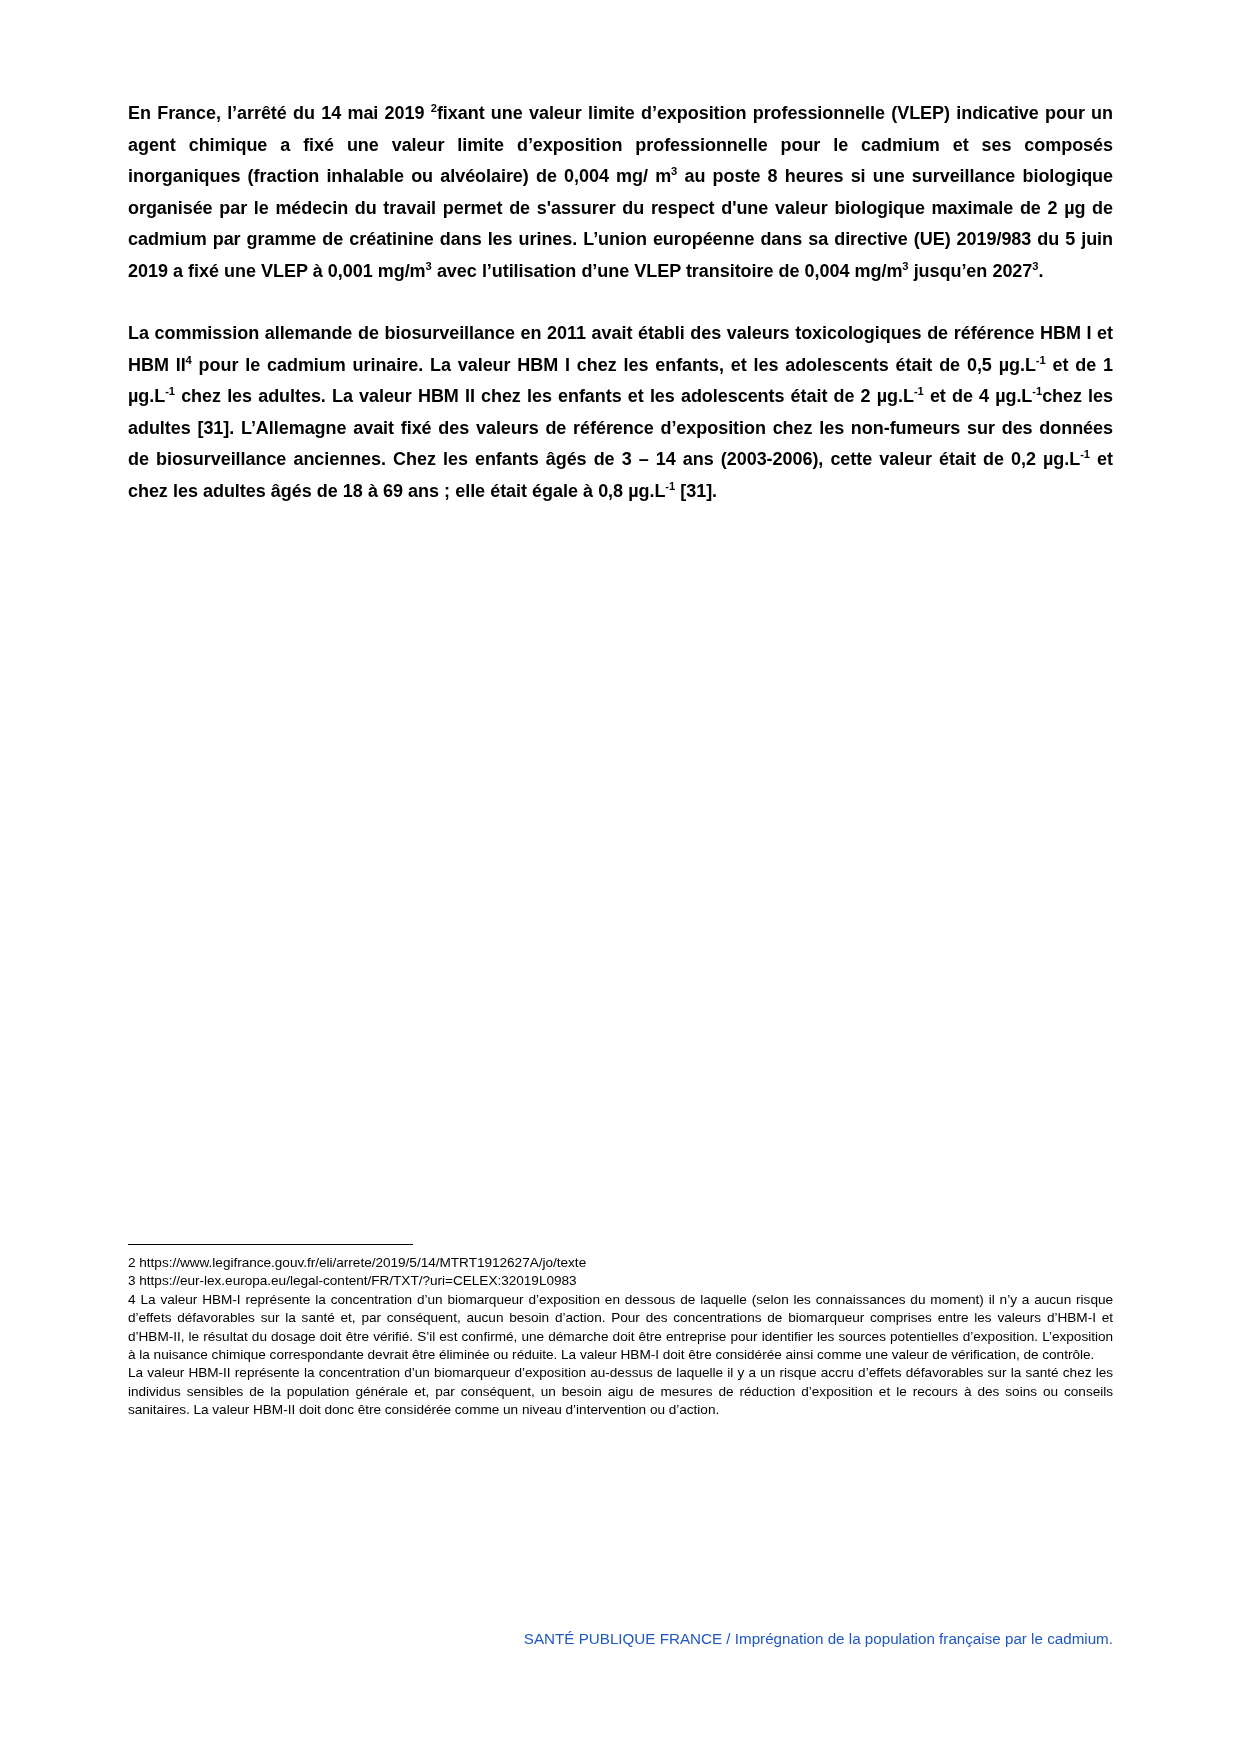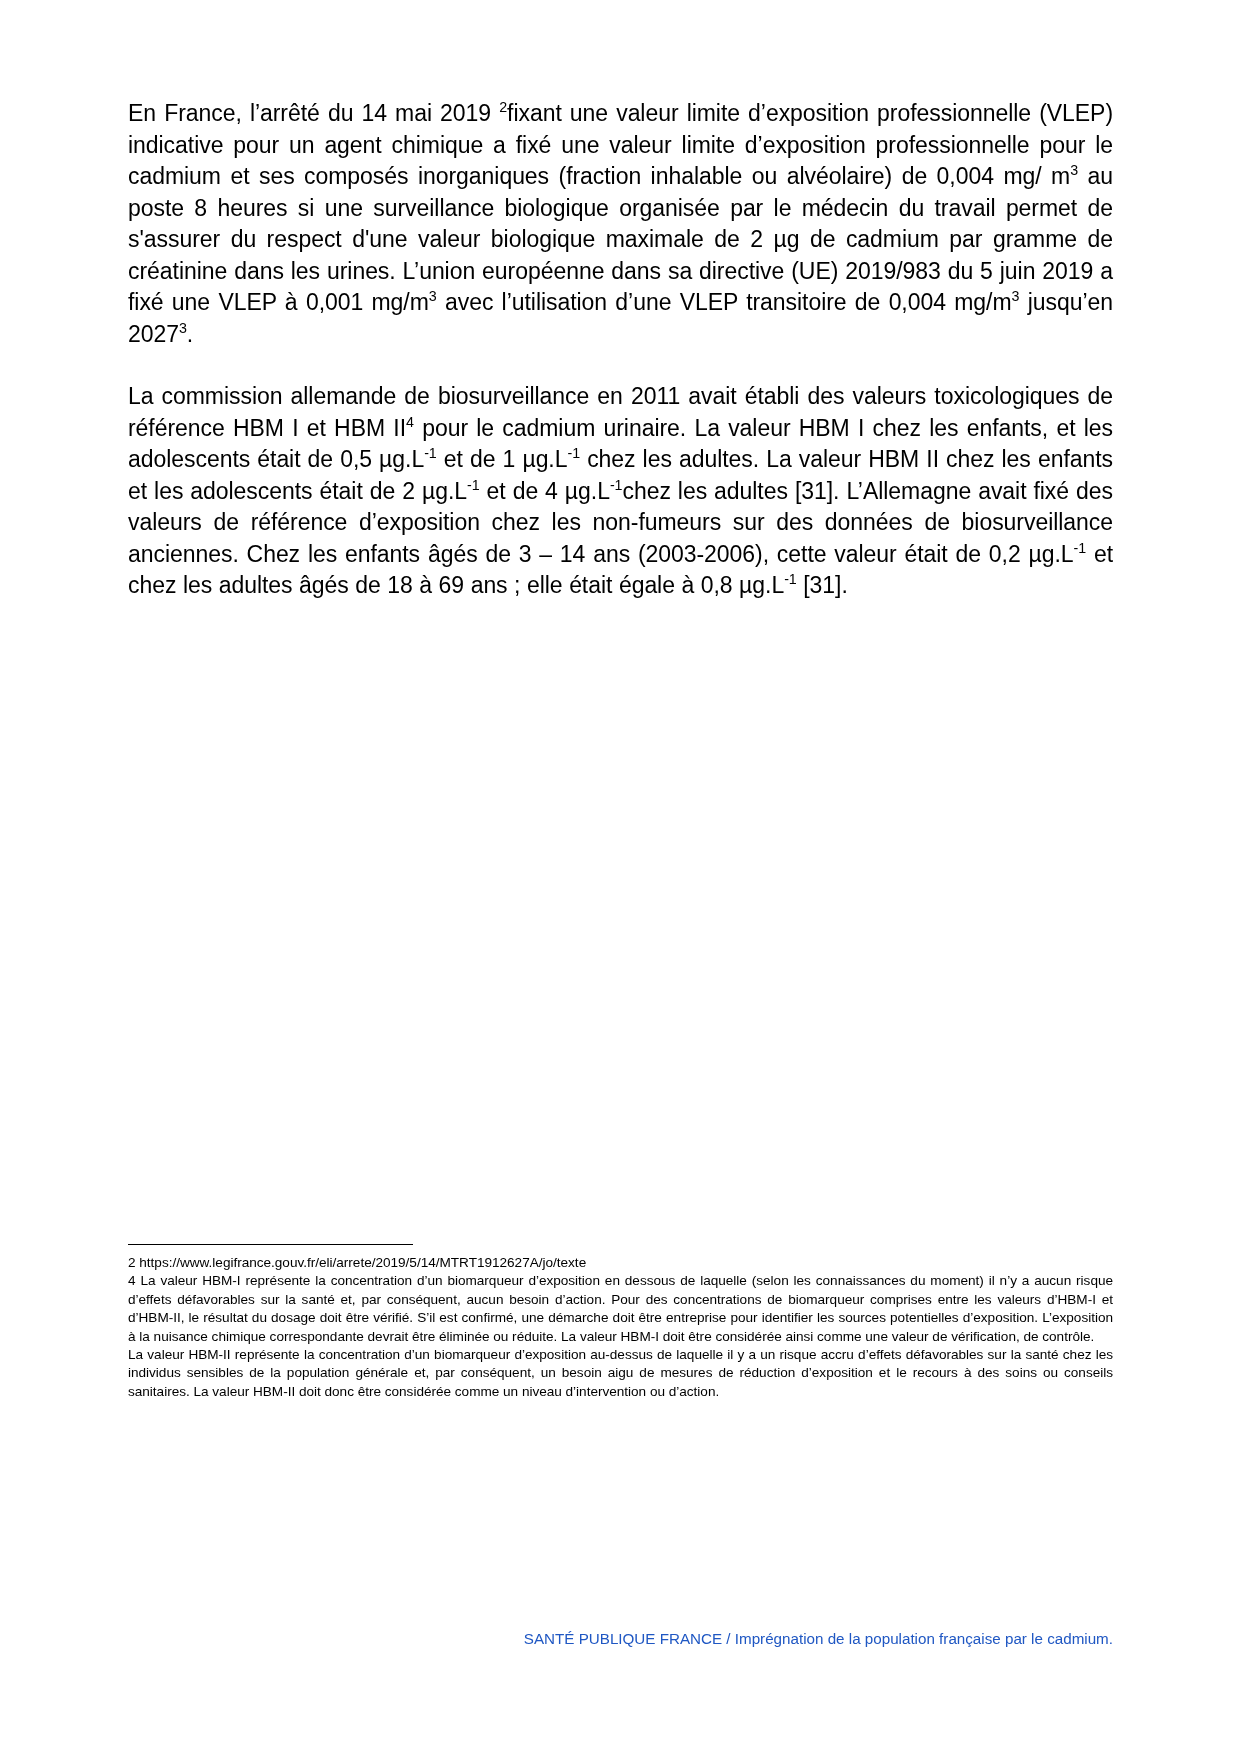--- a/index.html
+++ b/index.html
@@ -21,26 +21,27 @@
     overflow: hidden;
     box-sizing: border-box;
   }
   .content-area {
     position: absolute;
     left: 128px;
     top: 98px;
     width: 985px;
   }
   .body-par {
-    font-size: 23px;
+    font-size: 18px;
     line-height: 31.5px;
     text-align: justify;
     margin: 0 0 31px 0;
     letter-spacing: -0.05px;
     word-spacing: 0.2px;
+    font-weight: bold;
   }
   .body-par:last-child { margin-bottom: 0; }
   sup {
     font-size: 0.62em;
     vertical-align: super;
     line-height: 0;
   }
 
   
   .footnote-block {
@@ -89,20 +90,21 @@
 
     <p class="body-par"><span>En France, l’arrêté du 14 mai 2019 </span><sup>2</sup><span>fixant une valeur limite d’exposition professionnelle (VLEP) indicative pour un agent chimique a fixé une valeur limite d’exposition professionnelle pour le cadmium et ses composés inorganiques (fraction inhalable ou alvéolaire) de 0,004 mg/ m</span><sup>3</sup><span> au poste 8 heures si une surveillance biologique organisée par le médecin du travail permet de s'assurer du respect d'une valeur biologique maximale de 2 µg de cadmium par gramme de créatinine dans les urines. L’union européenne dans sa directive (UE) 2019/983 du 5 juin 2019 a fixé une VLEP à 0,001 mg/m</span><sup>3</sup><span> avec l’utilisation d’une VLEP transitoire de 0,004 mg/m</span><sup>3</sup><span> jusqu’en 2027</span><sup>3</sup><span>.</span></p>
 
     <p class="body-par"><span>La commission allemande de biosurveillance en 2011 avait établi des valeurs toxicologiques de référence HBM I et HBM II</span><sup>4</sup><span> pour le cadmium urinaire. La valeur HBM I chez les enfants, et les adolescents était de 0,5 µg.L</span><sup>-1</sup><span> et de 1 µg.L</span><sup>-1</sup><span> chez les adultes. La valeur HBM II chez les enfants et les adolescents était de 2 µg.L</span><sup>-1</sup><span> et de 4 µg.L</span><sup>-1</sup><span>chez les adultes [31]. L’Allemagne avait fixé des valeurs de référence d’exposition chez les non-fumeurs sur des données de biosurveillance anciennes. Chez les enfants âgés de 3 – 14 ans (2003-2006), cette valeur était de 0,2 µg.L</span><sup>-1</sup><span> et chez les adultes âgés de 18 à 69 ans ; elle était égale à 0,8 µg.L</span><sup>-1</sup><span> [31].</span></p>
 
   </div>
 
   <div class="footnote-block">
     <hr class="footnote-rule">
     <p class="fn fn-tight">2 https://www.legifrance.gouv.fr/eli/arrete/2019/5/14/MTRT1912627A/jo/texte</p>
+    <p class="fn fn-tight">3 https://eur-lex.europa.eu/legal-content/FR/TXT/?uri=CELEX:32019L0983</p>
     <p class="fn">4 La valeur HBM-I représente la concentration d’un biomarqueur d’exposition en dessous de laquelle (selon les connaissances du moment) il n’y a aucun risque d’effets défavorables sur la santé et, par conséquent, aucun besoin d’action. Pour des concentrations de biomarqueur comprises entre les valeurs d’HBM-I et d’HBM-II, le résultat du dosage doit être vérifié. S’il est confirmé, une démarche doit être entreprise pour identifier les sources potentielles d’exposition. L’exposition à la nuisance chimique correspondante devrait être éliminée ou réduite. La valeur HBM-I doit être considérée ainsi comme une valeur de vérification, de contrôle.</p>
     <p class="fn">La valeur HBM-II représente la concentration d’un biomarqueur d’exposition au-dessus de laquelle il y a un risque accru d’effets défavorables sur la santé chez les individus sensibles de la population générale et, par conséquent, un besoin aigu de mesures de réduction d’exposition et le recours à des soins ou conseils sanitaires. La valeur HBM-II doit donc être considérée comme un niveau d’intervention ou d’action.</p>
   </div>
 
   <div class="footer">
     <span class="footer-line">SANTÉ PUBLIQUE FRANCE / Imprégnation de la population française par le cadmium.</span>
   </div>
 
 </div>
 

